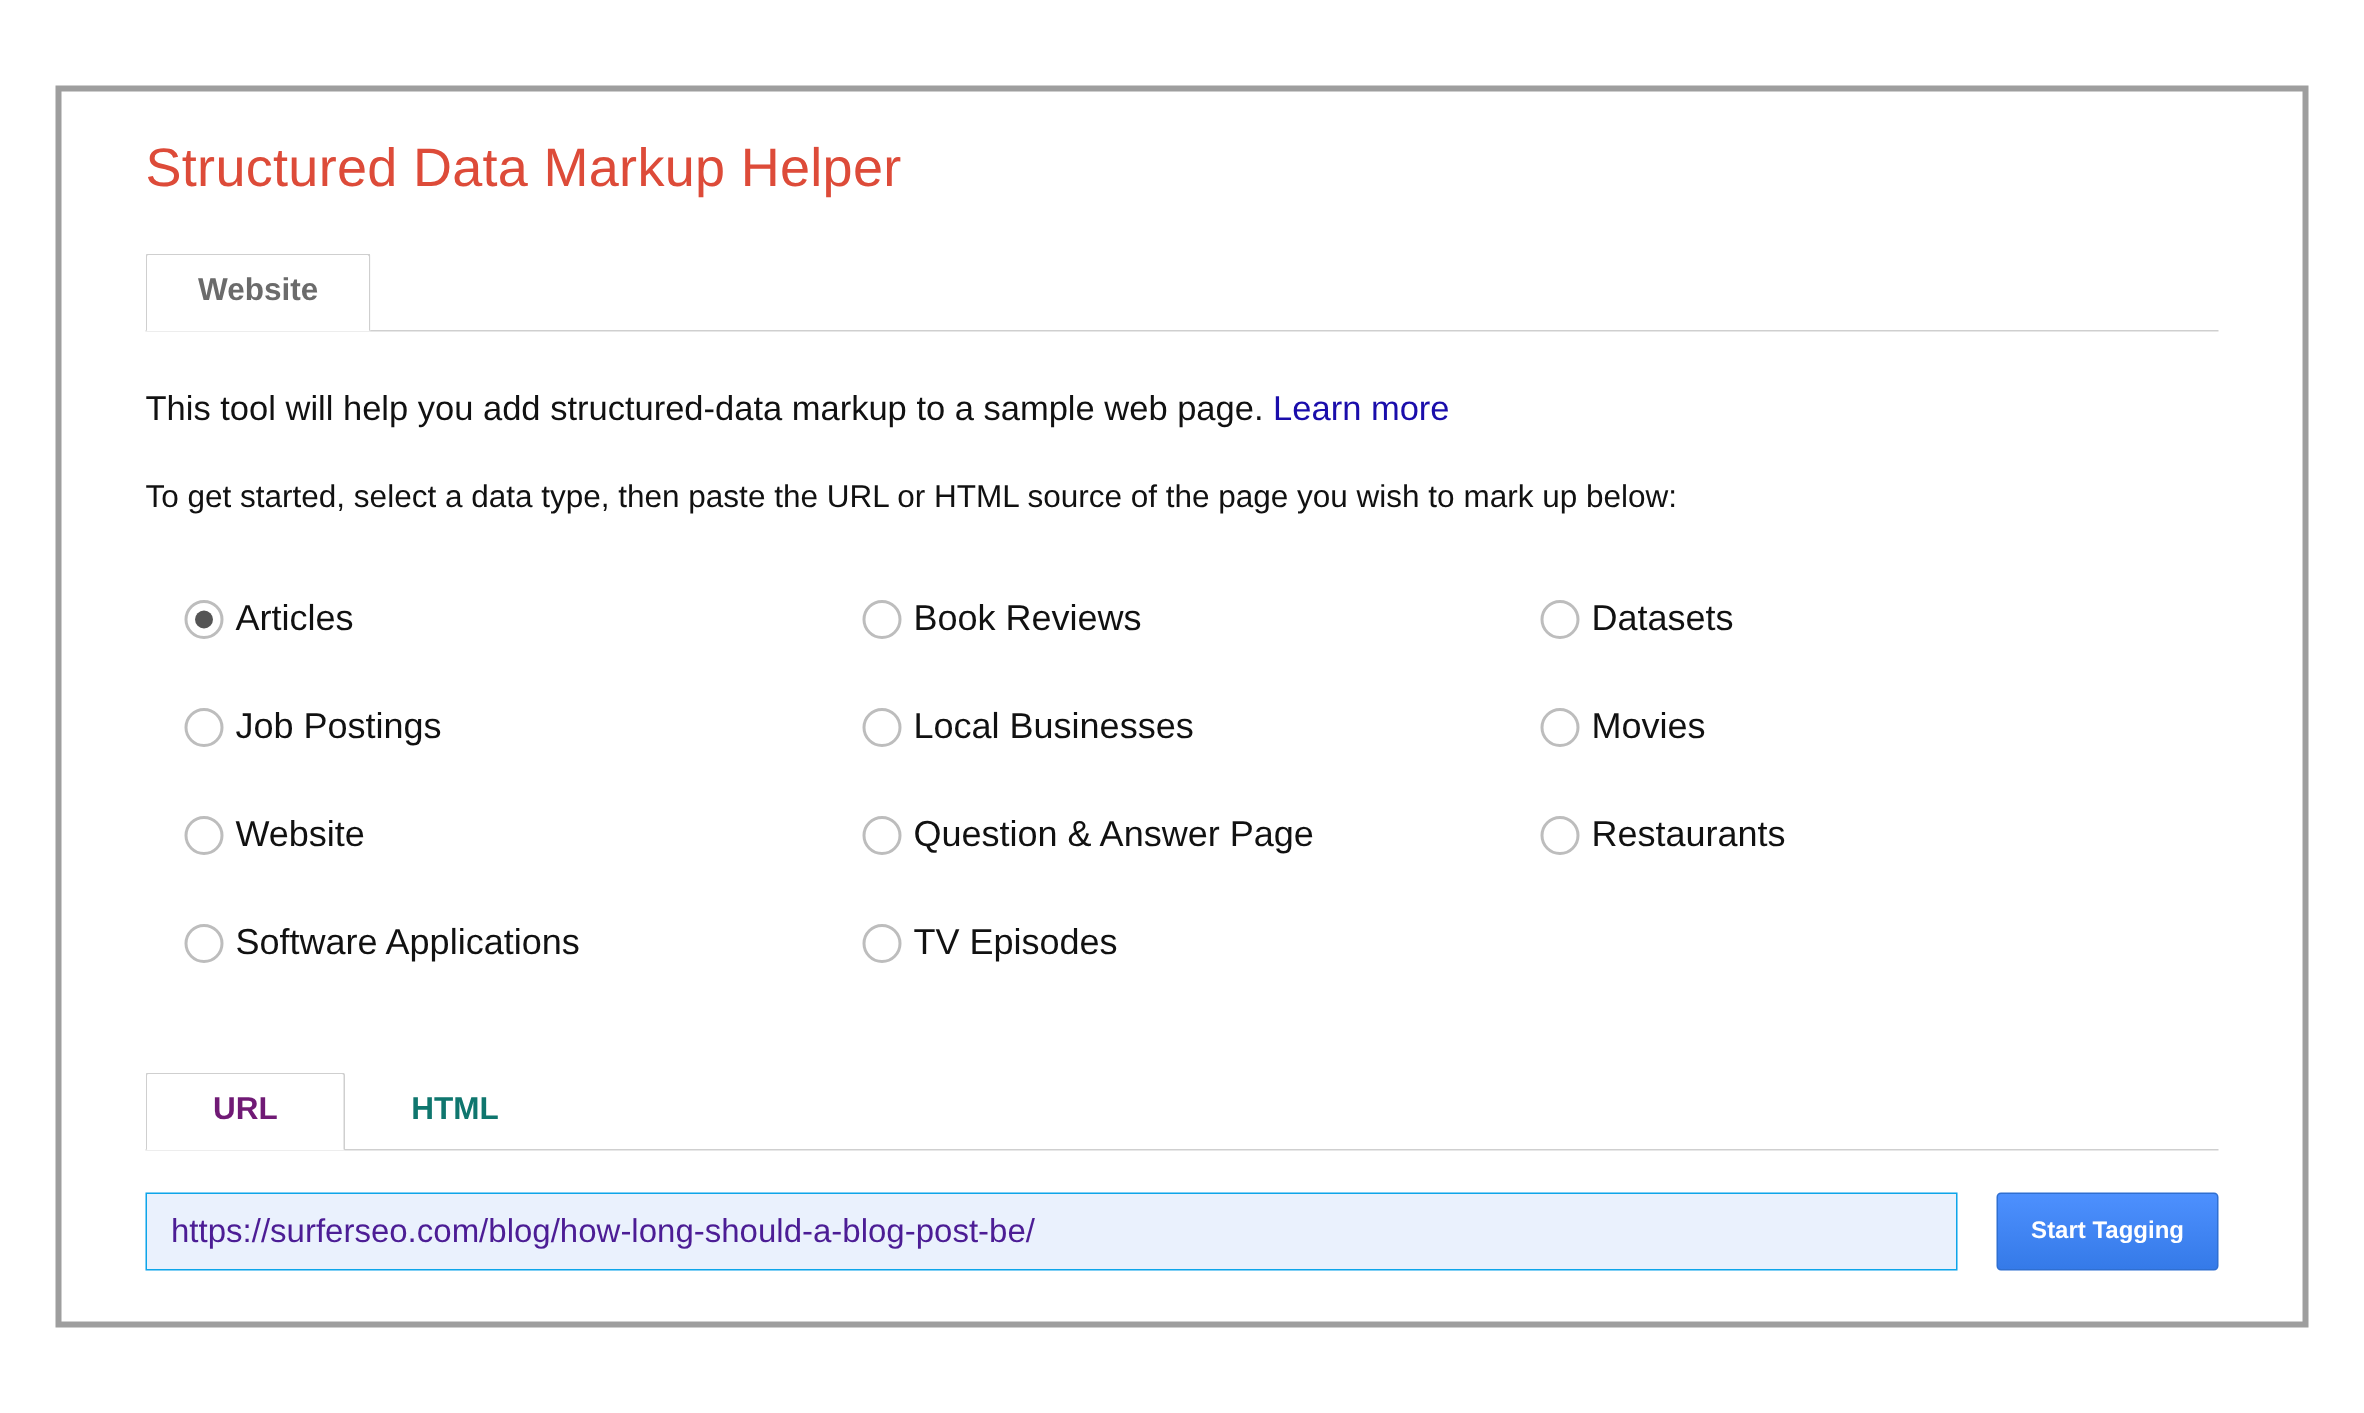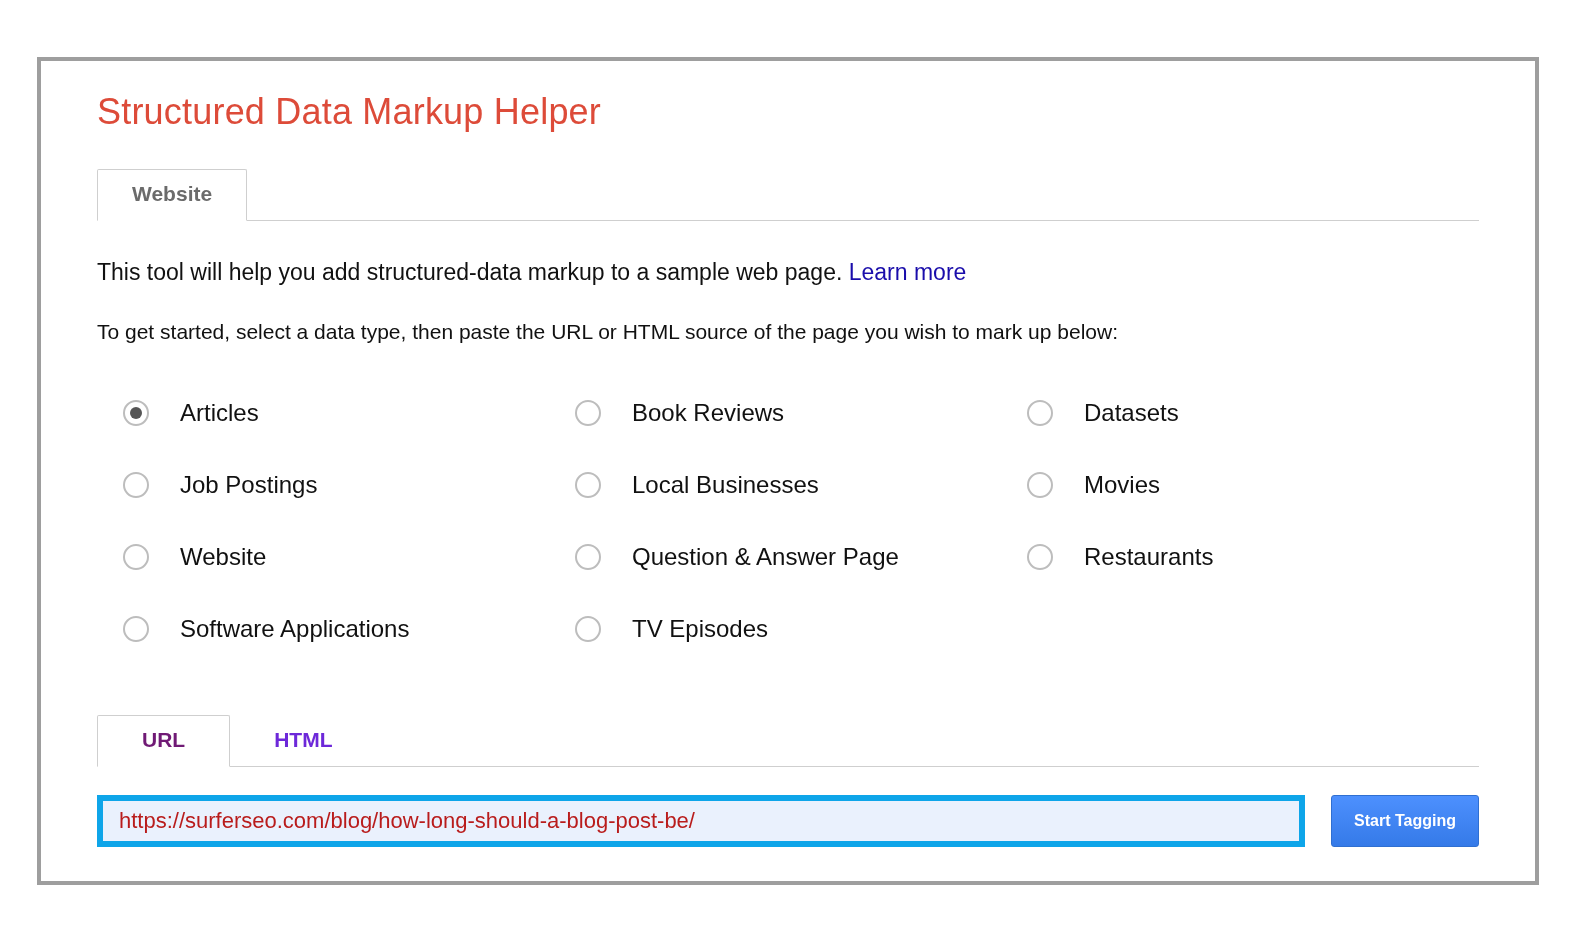--- a/index.html
+++ b/index.html
@@ -70,21 +70,21 @@
   .options {
     display: grid;
     grid-template-columns: repeat(3, 1fr);
     column-gap: 0;
     row-gap: 44px;
     margin: 52px 0 72px 26px;
   }
   .option {
     display: flex;
     align-items: center;
-    gap: 31px;
+    gap: 8px;
     cursor: pointer;
   }
   .radio {
     width: 26px; height: 26px;
     border: 2px solid #bdbdbd;
     border-radius: 50%;
     display: flex;
     align-items: center;
     justify-content: center;
     flex-shrink: 0;
@@ -100,21 +100,21 @@
     color: #111;
   }
   .source-tabs {
     display: flex;
     align-items: flex-end;
     border-bottom: 1px solid #cfcfcf;
   }
   .source-tab {
     font-size: 21px;
     font-weight: 700;
-    color: #6d28d9;
+    color: #0f766e;
     padding: 12px 44px 14px 44px;
     cursor: pointer;
   }
   .source-tab.active {
     color: #701a75;
     border: 1px solid #cfcfcf;
     border-bottom: 1px solid #fff;
     margin-bottom: -1px;
     background: #ffffff;
     border-radius: 2px 2px 0 0;
@@ -122,23 +122,23 @@
   .input-row {
     display: flex;
     align-items: stretch;
     gap: 26px;
     margin-top: 28px;
   }
   .url-input {
     flex: 1;
     font-size: 22px;
     padding: 14px 16px;
-    border: 6px solid #0ea5e9;
+    border: 1px solid #0ea5e9;
     background: #eaf1fd;
-    color: #b91c1c;
+    color: #4c1d95;
     outline: none;
     height: 52px;
   }
   .start-btn {
     background: #3b8af3;
     background: linear-gradient(#4d90fe, #357ae8);
     border: 1px solid #2f6fd1;
     color: #ffffff;
     font-size: 16px;
     font-weight: 700;

